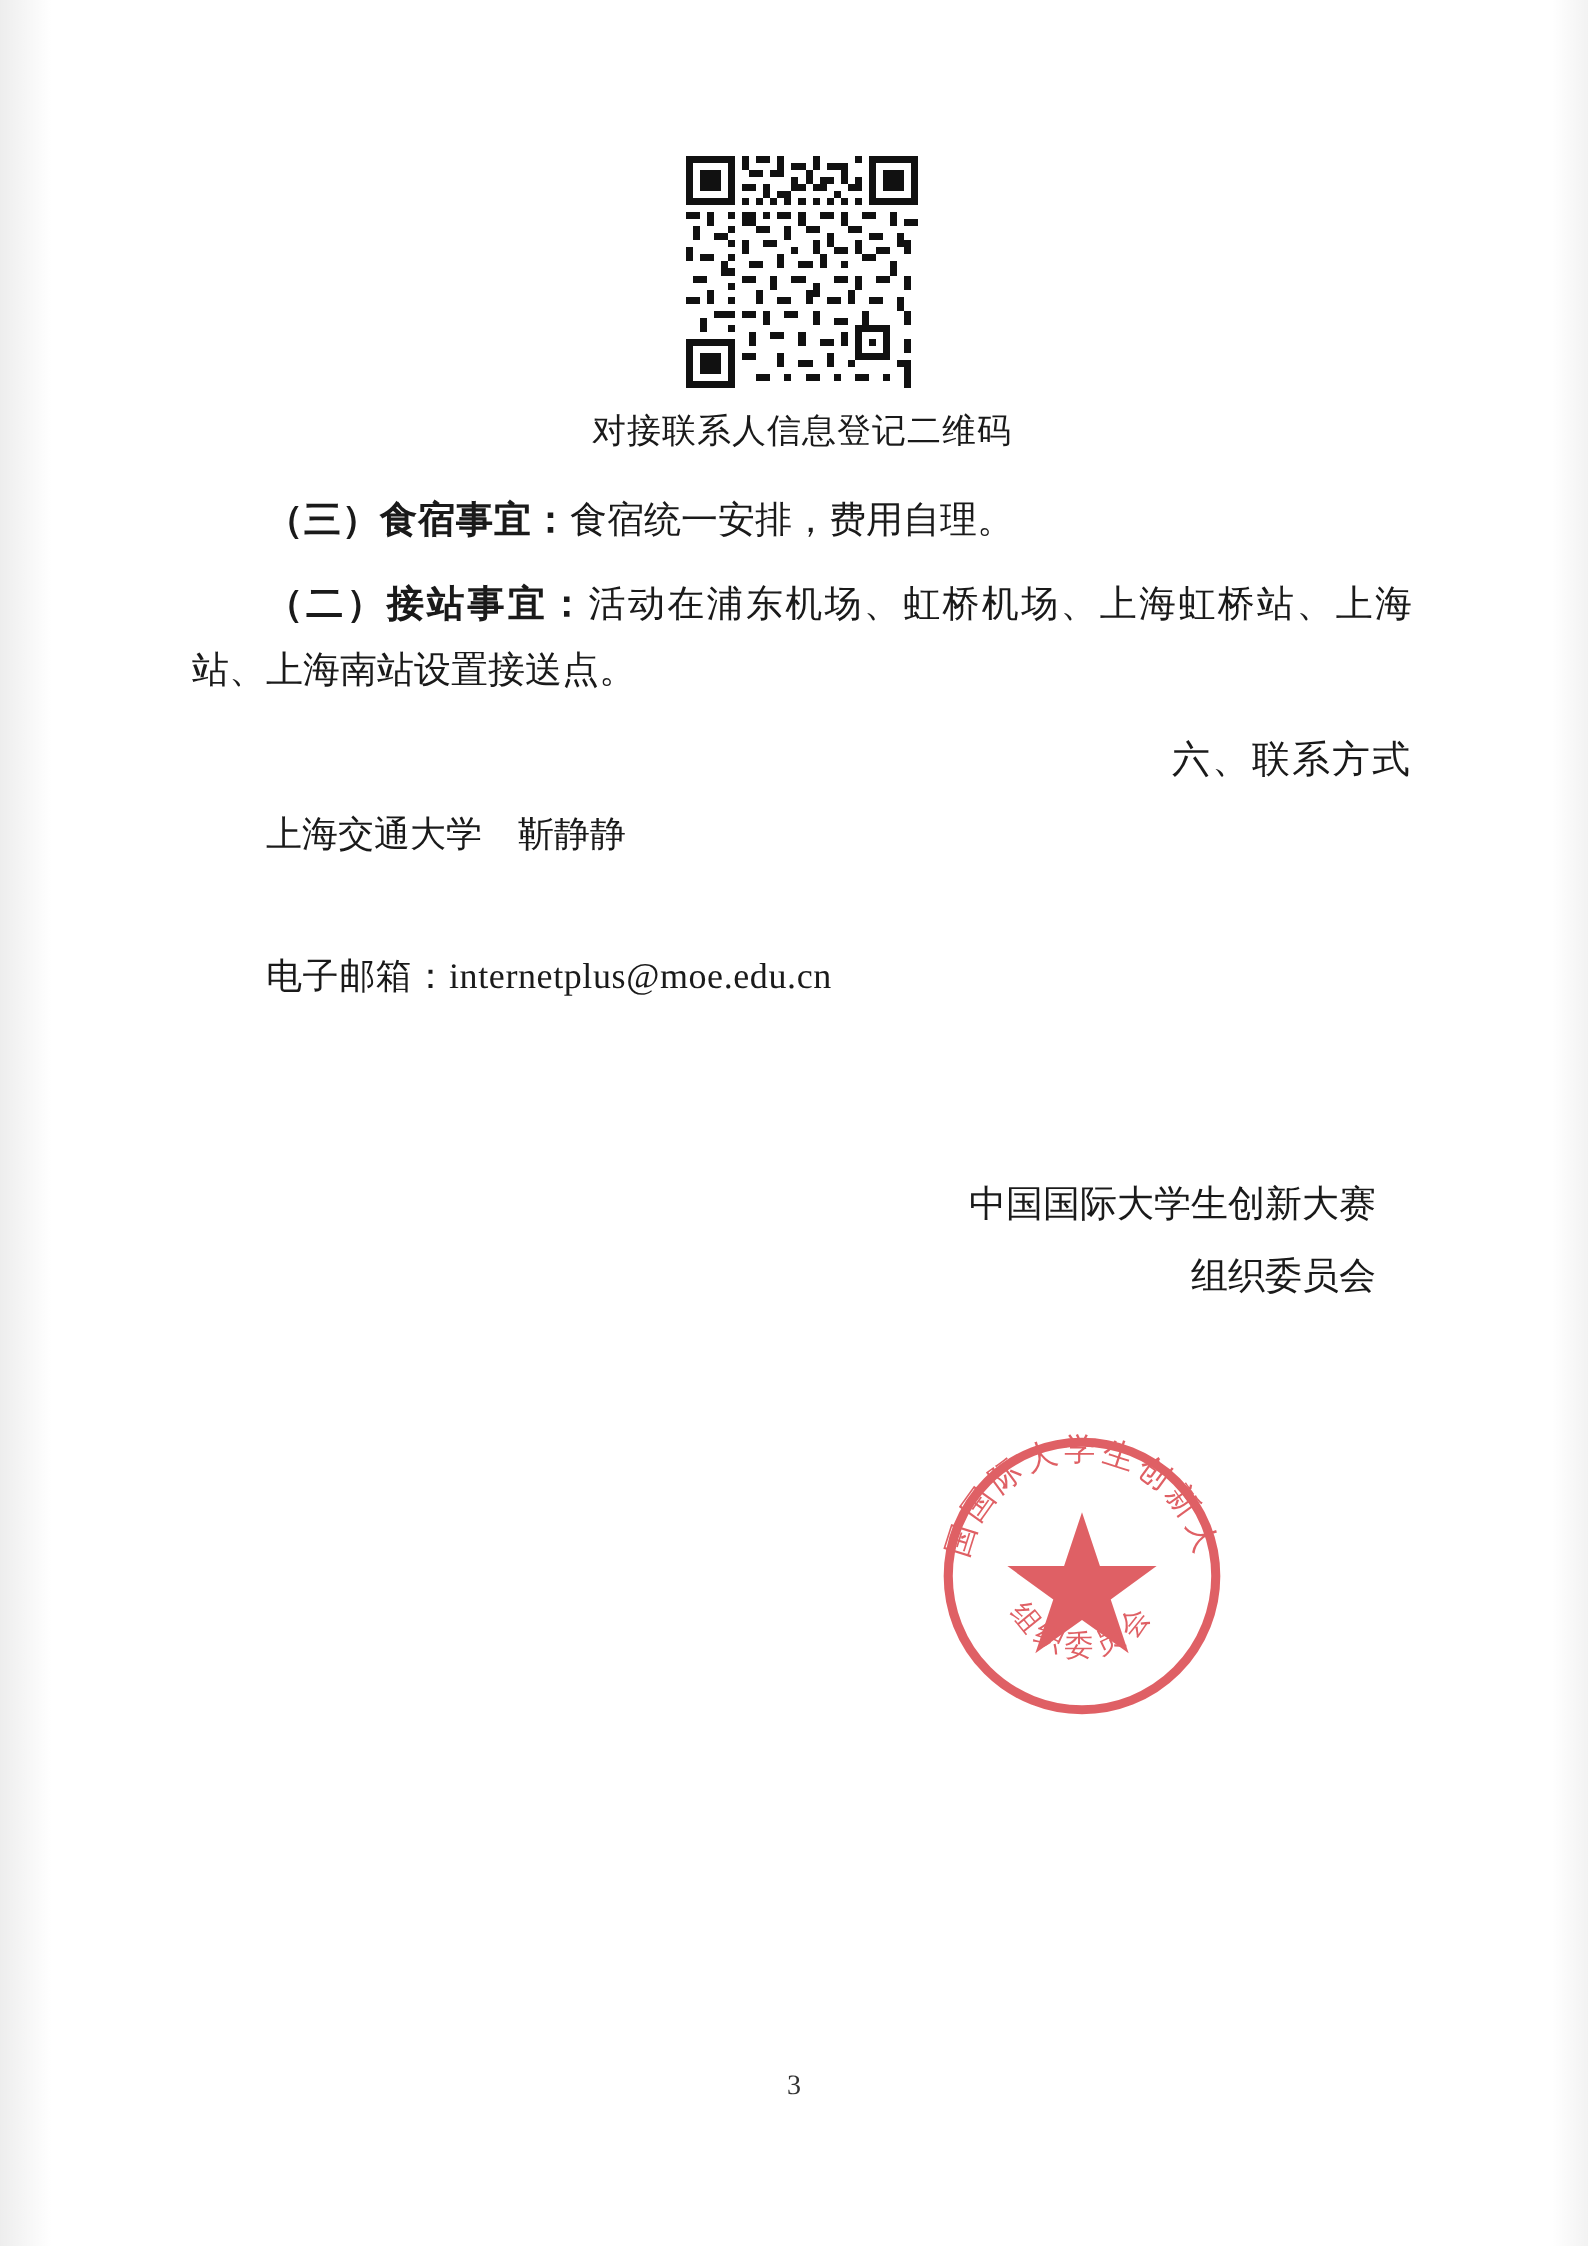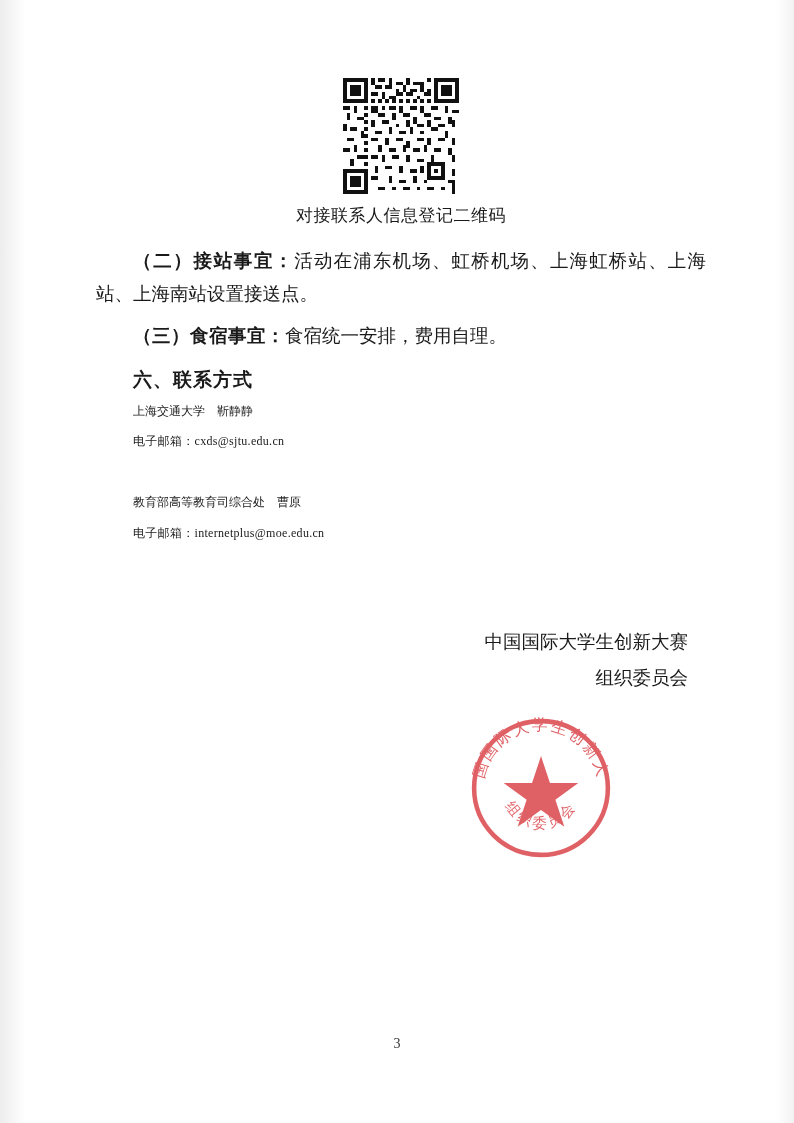--- a/index.html
+++ b/index.html
@@ -68,28 +68,29 @@
   }
   p.indent { text-indent: 37px; }
   .bold {
     font-weight: bold;
     letter-spacing: 0.5px;
   }
 
   h2.section {
     margin: 14px 0 8px 0;
     font-size: 19px;
-    font-weight: bold;
+    font-weight: normal;
     text-indent: 37px;
     letter-spacing: 1px;
+    text-align: right;
   }
 
   p.contact {
     margin: 0 0 9px 0;
-    font-size: 12px;
+    font-size: 18px;
     line-height: 1.8;
     text-indent: 37px;
   }
   .gap { height: 30px; }
 
   .mono-ish {
     font-family: "Liberation Serif", "DejaVu Serif", serif;
     letter-spacing: 0.3px;
   }
 
@@ -289,35 +290,33 @@
           <rect x="24" y="31" width="2" height="1"></rect>
             <rect x="28" y="31" width="1" height="1"></rect>
           <rect x="31" y="30" width="1" height="3"></rect>
         </g>
       </svg>
     </div>
 
     <div class="qr-caption">对接联系人信息登记二维码</div>
 
     <p class="para indent">
+      <span class="bold">（三）食宿事宜：</span><span>食宿统一安排，费用自理。</span>
+    </p>
+
+    <p class="para indent">
       <span class="bold">（二）接站事宜：</span><span>活动在浦东机场、虹桥机场、上海虹桥站、上海站、上海南站设置接送点。</span>
     </p>
 
-    <p class="para indent">
-      <span class="bold">（三）食宿事宜：</span><span>食宿统一安排，费用自理。</span>
-    </p>
-
     <h2 class="section">六、联系方式</h2>
 
     <p class="contact">上海交通大学　靳静静</p>
-    <p class="contact mono-ish">电子邮箱：cxds@sjtu.edu.cn</p>
 
     <div class="gap"></div>
 
-    <p class="contact">教育部高等教育司综合处　曹原</p>
     <p class="contact mono-ish">电子邮箱：internetplus@moe.edu.cn</p>
 
     <div class="signature">
       <div>中国国际大学生创新大赛</div>
       <div>组织委员会</div>
     </div>
 
   </div>
 
   <div class="seal">

